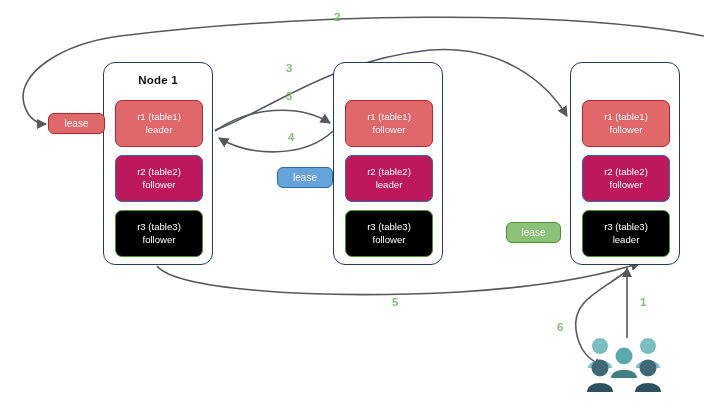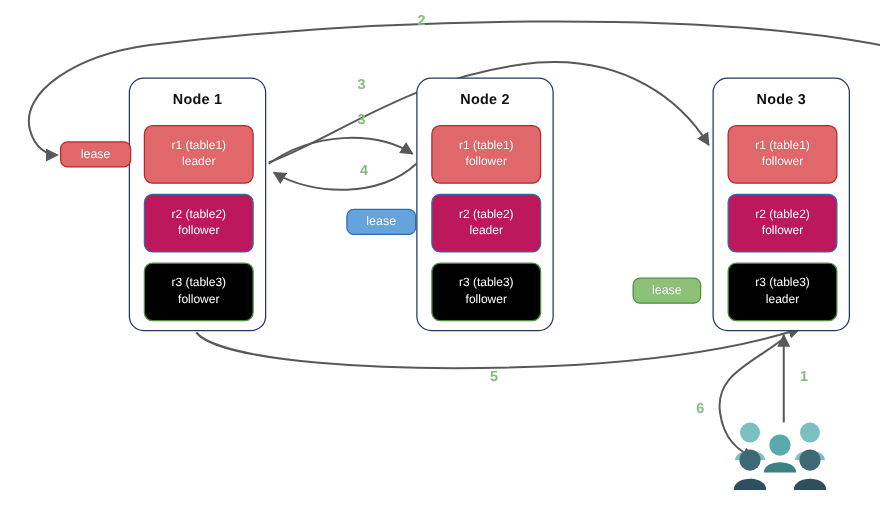--- a/index.html
+++ b/index.html
@@ -101,37 +101,35 @@
       <span>r2 (table2)</span>
       <span>follower</span>
     </div>
     <div class="replica rep-r3">
       <span>r3 (table3)</span>
       <span>follower</span>
     </div>
   </div>
 
   <div class="node" style="left:333px;top:62px;">
-    <div class="node-title">Node 2</div>
     <div class="replica rep-r1">
       <span>r1 (table1)</span>
       <span>follower</span>
     </div>
     <div class="replica rep-r2">
       <span>r2 (table2)</span>
       <span>leader</span>
     </div>
     <div class="replica rep-r3">
       <span>r3 (table3)</span>
       <span>follower</span>
     </div>
   </div>
 
   <div class="node" style="left:570px;top:62px;">
-    <div class="node-title">Node 3</div>
     <div class="replica rep-r1">
       <span>r1 (table1)</span>
       <span>follower</span>
     </div>
     <div class="replica rep-r2">
       <span>r2 (table2)</span>
       <span>follower</span>
     </div>
     <div class="replica rep-r3">
       <span>r3 (table3)</span>

